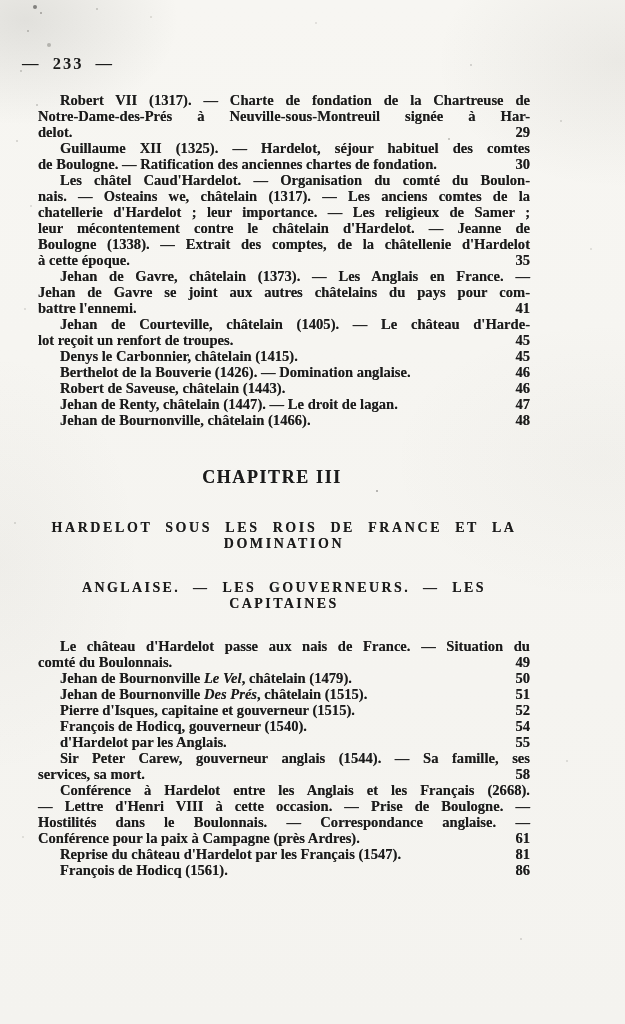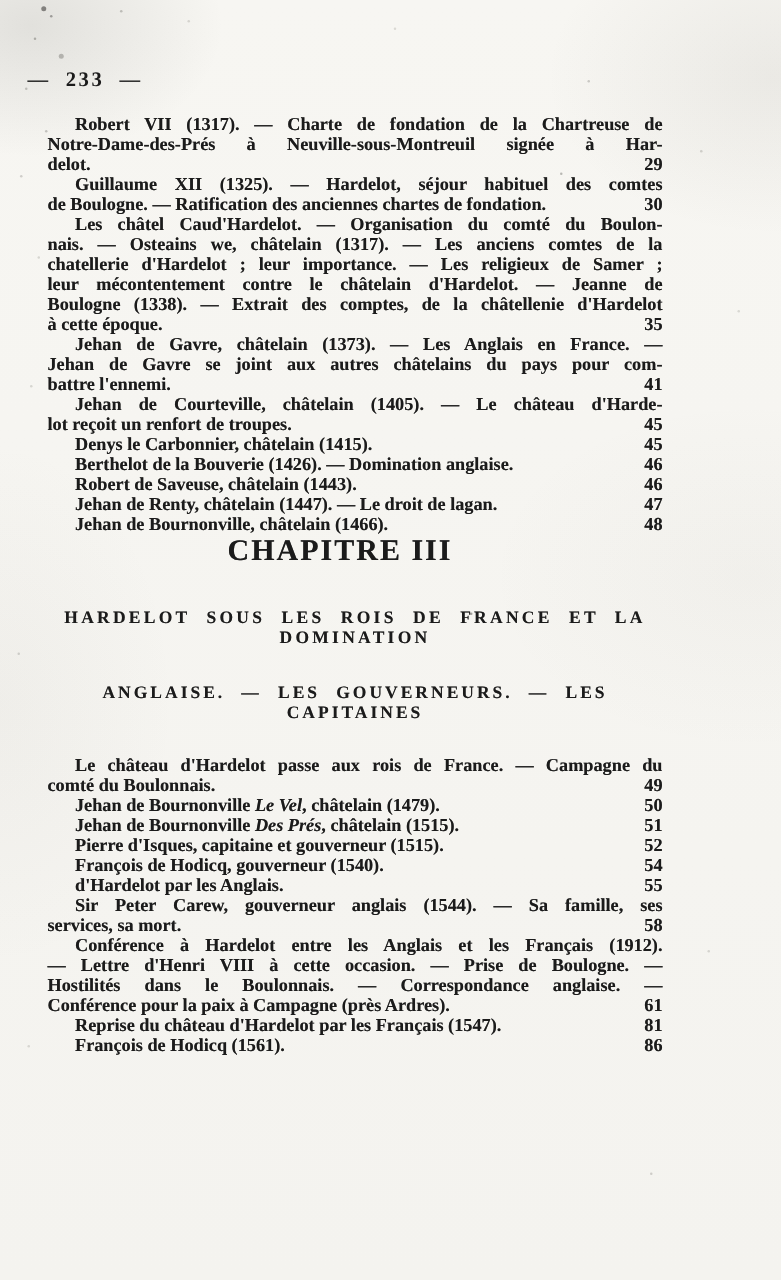--- a/index.html
+++ b/index.html
@@ -50,23 +50,24 @@
   .entry .line.last {
     text-align-last: left;
     padding-right: 38px;
   }
   .entry .pg {
     position: absolute;
     right: 0; bottom: 0;
     font-weight: 700;
   }
   .chapter-title {
+    margin-top: 39px;
     text-align: center;
     transform: translateX(-12px);
-    font-size: 24px;
+    font-size: 18px;
     font-weight: 700;
     letter-spacing: 1.6px;
     text-shadow: 0 0 0.5px rgba(20,20,20,.6);
   }
   .chapter-subtitle {
     margin-top: 32px;
     text-align: center;
     font-size: 14px;
     font-weight: 700;
     letter-spacing: 2.6px;
@@ -168,21 +169,21 @@
       </div>
 
     <div class="chapter-title">CHAPITRE III</div>
 
     <div class="chapter-subtitle">HARDELOT SOUS LES ROIS DE FRANCE ET LA DOMINATION</div>
 
     <div class="chapter-subtitle line2">ANGLAISE. — LES GOUVERNEURS. — LES CAPITAINES</div>
 
     <div class="toc toc-2">
         <div class="entry">
-          <span class="line">Le château d'Hardelot passe aux rois de France. — Campagne du</span>
+          <span class="line">Le château d'Hardelot passe aux nais de France. — Situation du</span>
           <span class="line last">comté du Boulonnais.</span>
           <span class="pg">49</span>
         </div>
         <div class="entry">
           <span class="line last">Jehan de Bournonville <i>Le Vel</i>, châtelain (1479).</span>
           <span class="pg">50</span>
         </div>
         <div class="entry">
           <span class="line last">Jehan de Bournonville <i>Des Prés</i>, châtelain (1515).</span>
           <span class="pg">51</span>
@@ -198,21 +199,21 @@
         <div class="entry">
           <span class="line last">d'Hardelot par les Anglais.</span>
           <span class="pg">55</span>
         </div>
         <div class="entry">
           <span class="line">Sir Peter Carew, gouverneur anglais (1544). — Sa famille, ses</span>
           <span class="line last">services, sa mort.</span>
           <span class="pg">58</span>
         </div>
         <div class="entry">
-          <span class="line">Conférence à Hardelot entre les Anglais et les Français (1912).</span>
+          <span class="line">Conférence à Hardelot entre les Anglais et les Français (2668).</span>
           <span class="line">— Lettre d'Henri VIII à cette occasion. — Prise de Boulogne. —</span>
           <span class="line">Hostilités dans le Boulonnais. — Correspondance anglaise. —</span>
           <span class="line last">Conférence pour la paix à Campagne (près Ardres).</span>
           <span class="pg">61</span>
         </div>
         <div class="entry">
           <span class="line last">Reprise du château d'Hardelot par les Français (1547).</span>
           <span class="pg">81</span>
         </div>
         <div class="entry">

